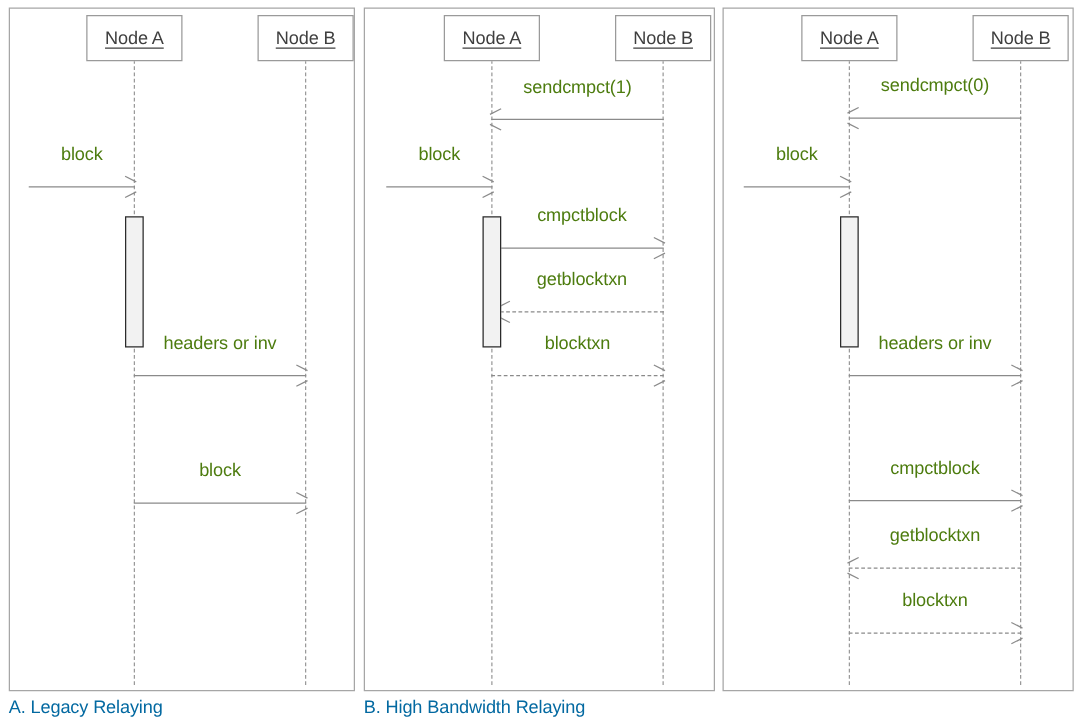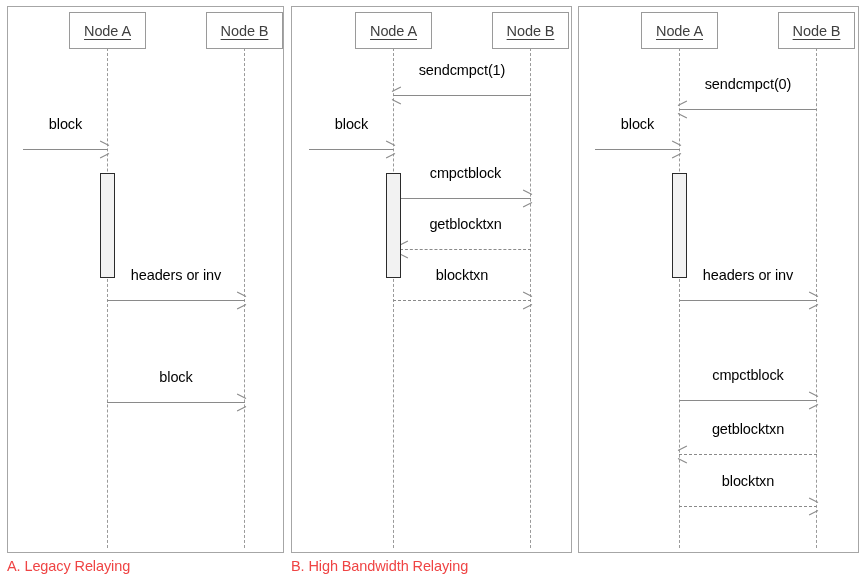--- a/index.html
+++ b/index.html
@@ -31,21 +31,21 @@
     background: #ffffff;
   }
   .panel-a { left: 7px;   width: 277px; }
   .panel-b { left: 291px; width: 281px; }
   .panel-c { left: 578px; width: 281px; }
 
   .caption {
     position: absolute;
     top: 558px;
     font-size: 14.5px;
-    color: #ef4444;
+    color: #0369a1;
     white-space: nowrap;
     letter-spacing: -0.1px;
   }
   .caption-a { left: 7px; }
   .caption-b { left: 291px; }
   .caption-c { left: 578px; }
 
   
   .node-box {
     position: absolute;
@@ -91,21 +91,21 @@
     height: 34px;
     z-index: 2;
   }
   .msg .msg-label {
     position: absolute;
     left: 0;
     right: 0;
     top: 0;
     text-align: center;
     font-size: 14.5px;
-    color: #000000;
+    color: #4d7c0f;
     white-space: nowrap;
     letter-spacing: -0.1px;
     line-height: 17px;
   }
   .msg .msg-line {
     position: absolute;
     left: 0;
     right: 0;
     bottom: 0;
     height: 0;
@@ -246,21 +246,21 @@
 
     <div class="node-box" style="left:62px; top:5px;">
       <span>Node A</span>
     </div>
     <div class="node-box" style="left:199px; top:5px;">
       <span>Node B</span>
     </div>
 
     <div class="activation" style="left:93px; top:166px; height:105px;"></div>
 
-    <div class="msg to-left" style="left:100px; top:69px; width:138px;">
+    <div class="msg to-left" style="left:100px; top:54px; width:138px;">
       <div class="msg-label">sendcmpct(0)</div>
       <div class="msg-line"></div>
       <div class="arrow-head"></div>
     </div>
 
     <div class="msg to-right" style="left:16px; top:109px; width:85px;">
       <div class="msg-label">block</div>
       <div class="msg-line"></div>
       <div class="arrow-head"></div>
     </div>

